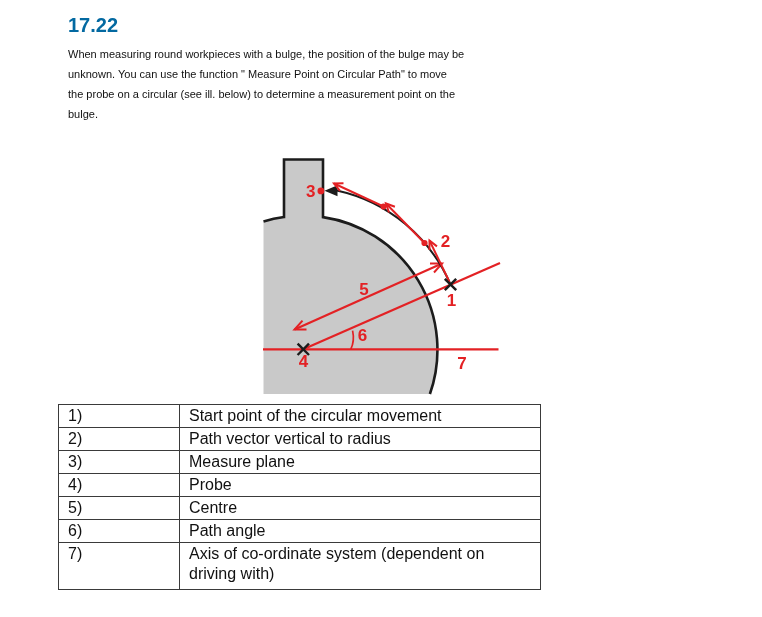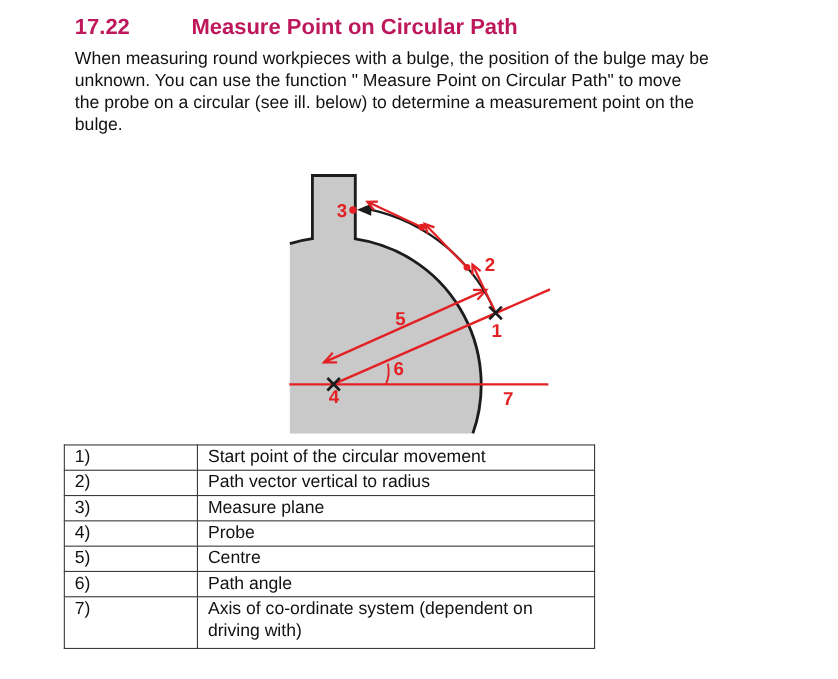--- a/index.html
+++ b/index.html
@@ -8,27 +8,27 @@
     width:762px;height:617px;
     background:#ffffff;
     font-family:"Liberation Sans","DejaVu Sans",sans-serif;
     color:#111;
     overflow:hidden;
   }
   
   .heading{
     position:absolute;left:68px;top:11px;
     display:flex;align-items:baseline;
-    font-weight:bold;font-size:20px;line-height:28px;color:#be185d;
+    font-weight:bold;font-size:20px;line-height:28px;color:#0369a1;
   }
   .heading .num{flex:0 0 106px;}
   
   .body-text{
     position:absolute;left:68px;top:44px;width:660px;
-    font-size:16px;line-height:20px;color:#111;
+    font-size:11px;line-height:20px;color:#111;
     white-space:pre-line;
   }
   
   .diagram{
     position:absolute;left:250px;top:148px;width:290px;height:252px;
   }
   .red-stroke{stroke:#e32124;fill:none;}
   .red-fill{fill:#e32124;}
   .blk-stroke{stroke:#1c1c1c;fill:none;}
   .blk-fill{fill:#1c1c1c;}
@@ -55,21 +55,20 @@
   .legend tr.r{height:23px;}
   .legend tr.r-tall{height:47px;}
 </style>
 </head>
 <body>
 
 <div class="page">
 
   <div class="heading">
     <span class="num">17.22</span>
-    <span class="title">Measure Point on Circular Path</span>
   </div>
 
   <div class="body-text">When measuring round workpieces with a bulge, the position of the bulge may be
 unknown. You can use the function " Measure Point on Circular Path" to move
 the probe on a circular (see ill. below) to determine a measurement point on the
 bulge.</div>
 
   <svg class="diagram" viewBox="250 148 290 252" xmlns="http://www.w3.org/2000/svg">
 
     <path class="gray-fill" d="M263.5,221.5 A134,134 0 0 1 284,217 L284,159.5 L323,159.5 L323,217.1 A134,134 0 0 1 429.9,394 L263.5,394 Z"></path>

